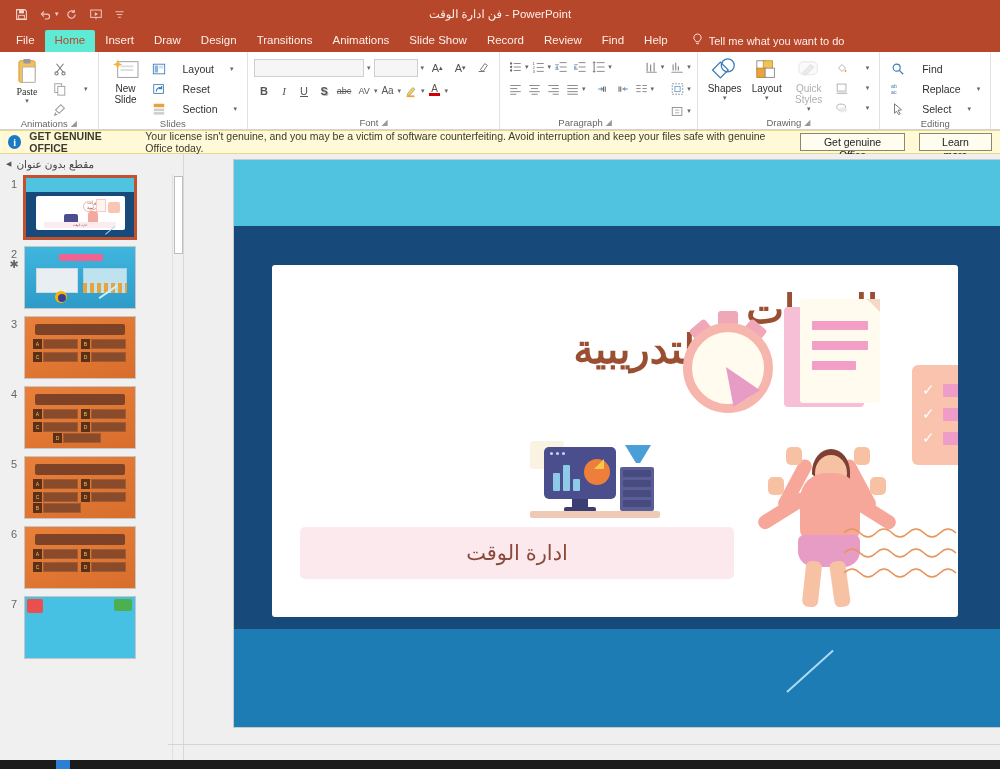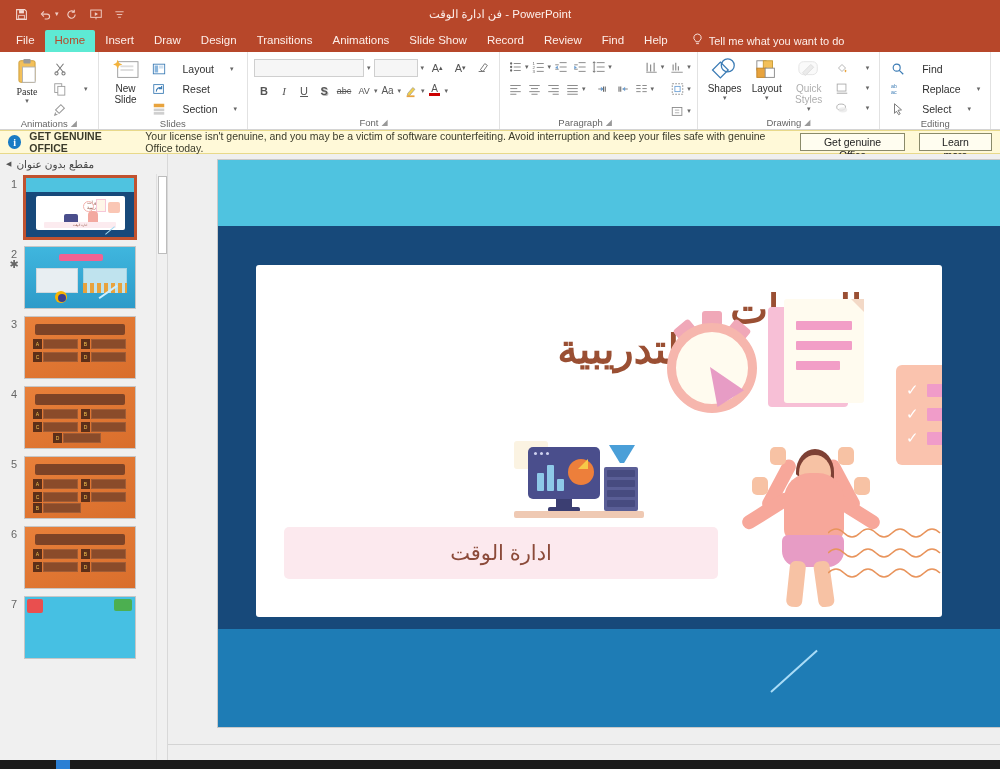--- a/index.html
+++ b/index.html
@@ -121,21 +121,21 @@
     margin-left:auto; border:1px solid #8a8a6a; background:#FFFDF0; padding:2px 10px;
     font-size:10.5px; color:#222; cursor:default; height:18px; line-height:13px;
   }
   .banner-btn + .banner-btn { margin-left:6px; }
 
   
   .main { display:flex; height:calc(769px - 28px - 24px - 78px - 24px); background:#efefef; }
 
   
   .slidepanel {
-    width:168px; background:#f0f0f0; border-right:1px solid #d8d8d8;
+    width:184px; background:#f0f0f0; border-right:1px solid #d8d8d8;
     position:relative; overflow:hidden;
   }
   .section-hdr {
     height:20px; display:flex; align-items:center; justify-content:flex-end;
     gap:5px; padding:0 12px 0 6px; font-size:10.5px; color:#444;
     direction:rtl;
   }
   .sec-tri { font-size:7px; color:#555; }
   .thumbs { position:absolute; top:20px; left:0; right:0; bottom:0; overflow:hidden; padding-top:2px;}
   .thumb-row { display:flex; align-items:flex-start; margin-bottom:7px; padding-left:4px;}

